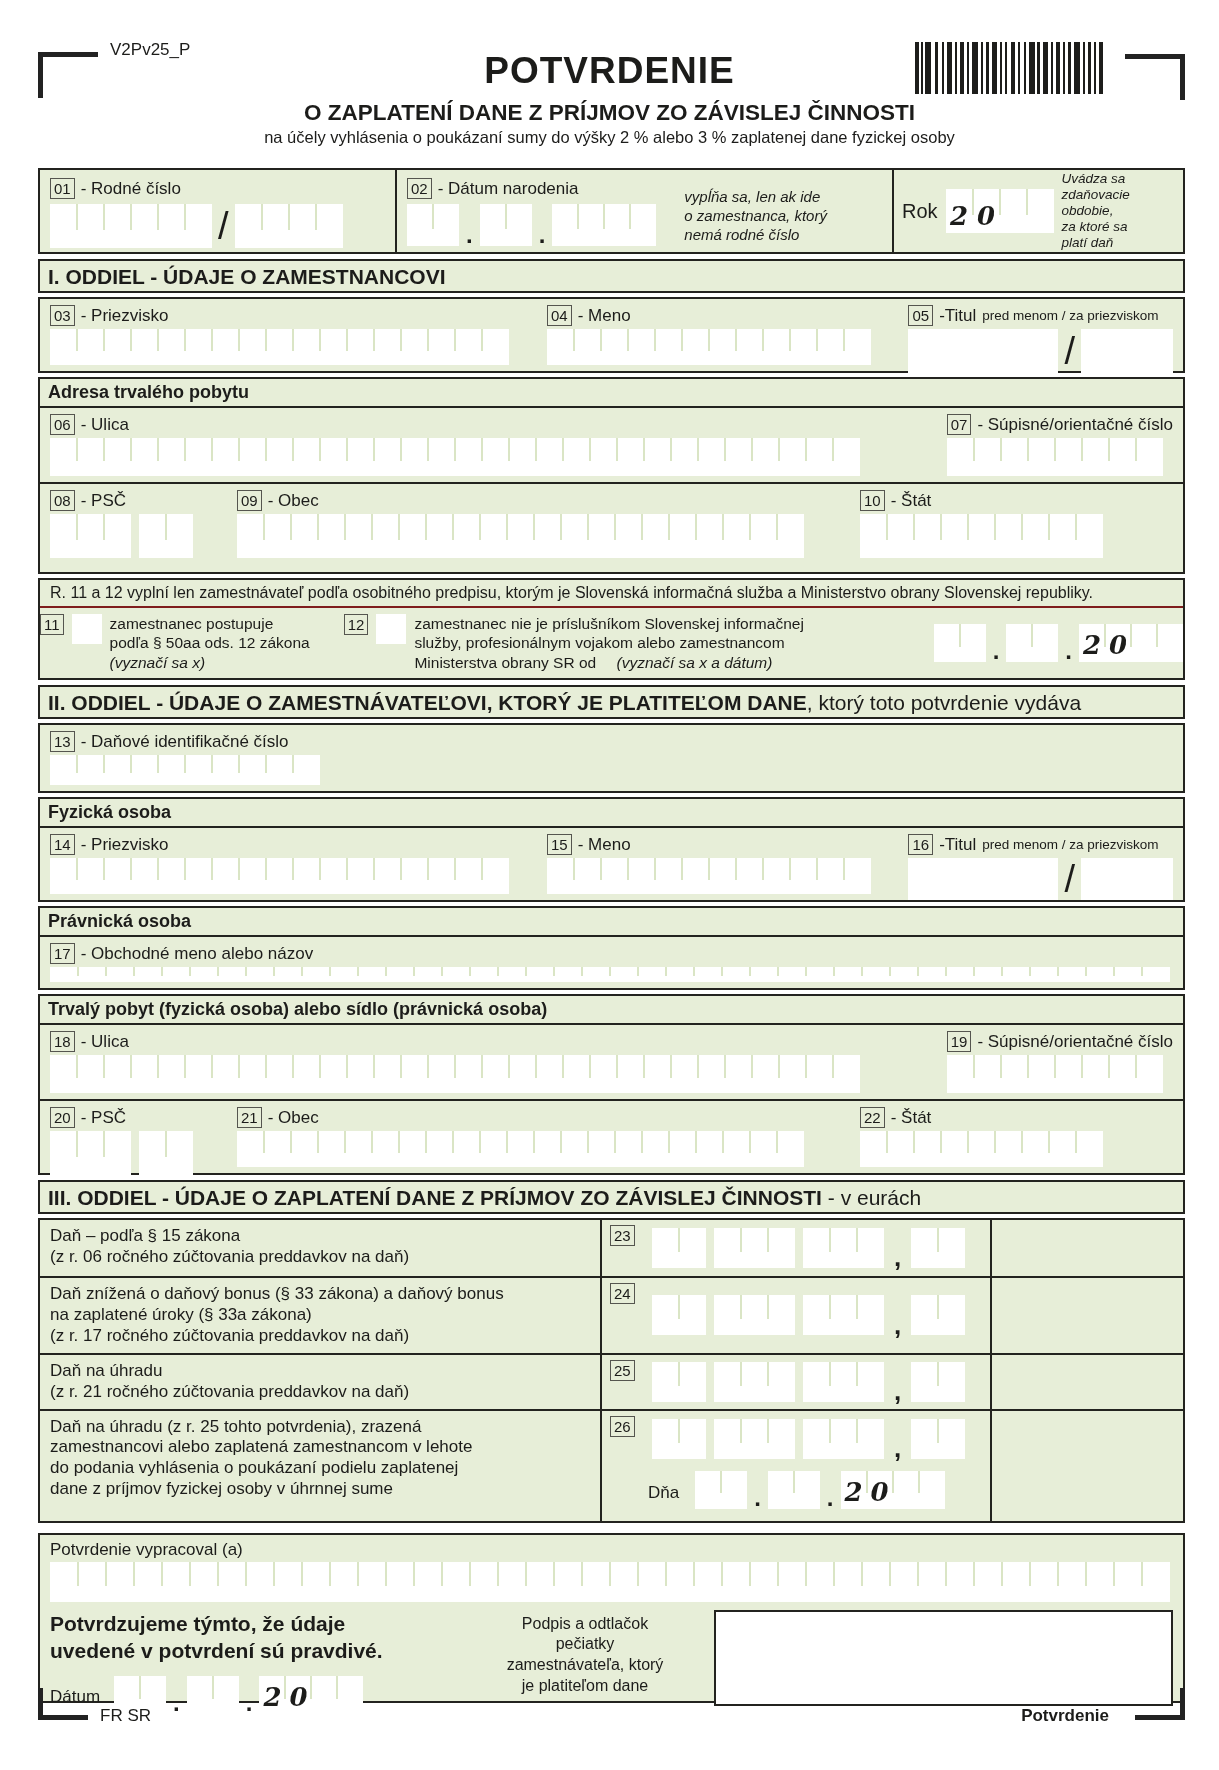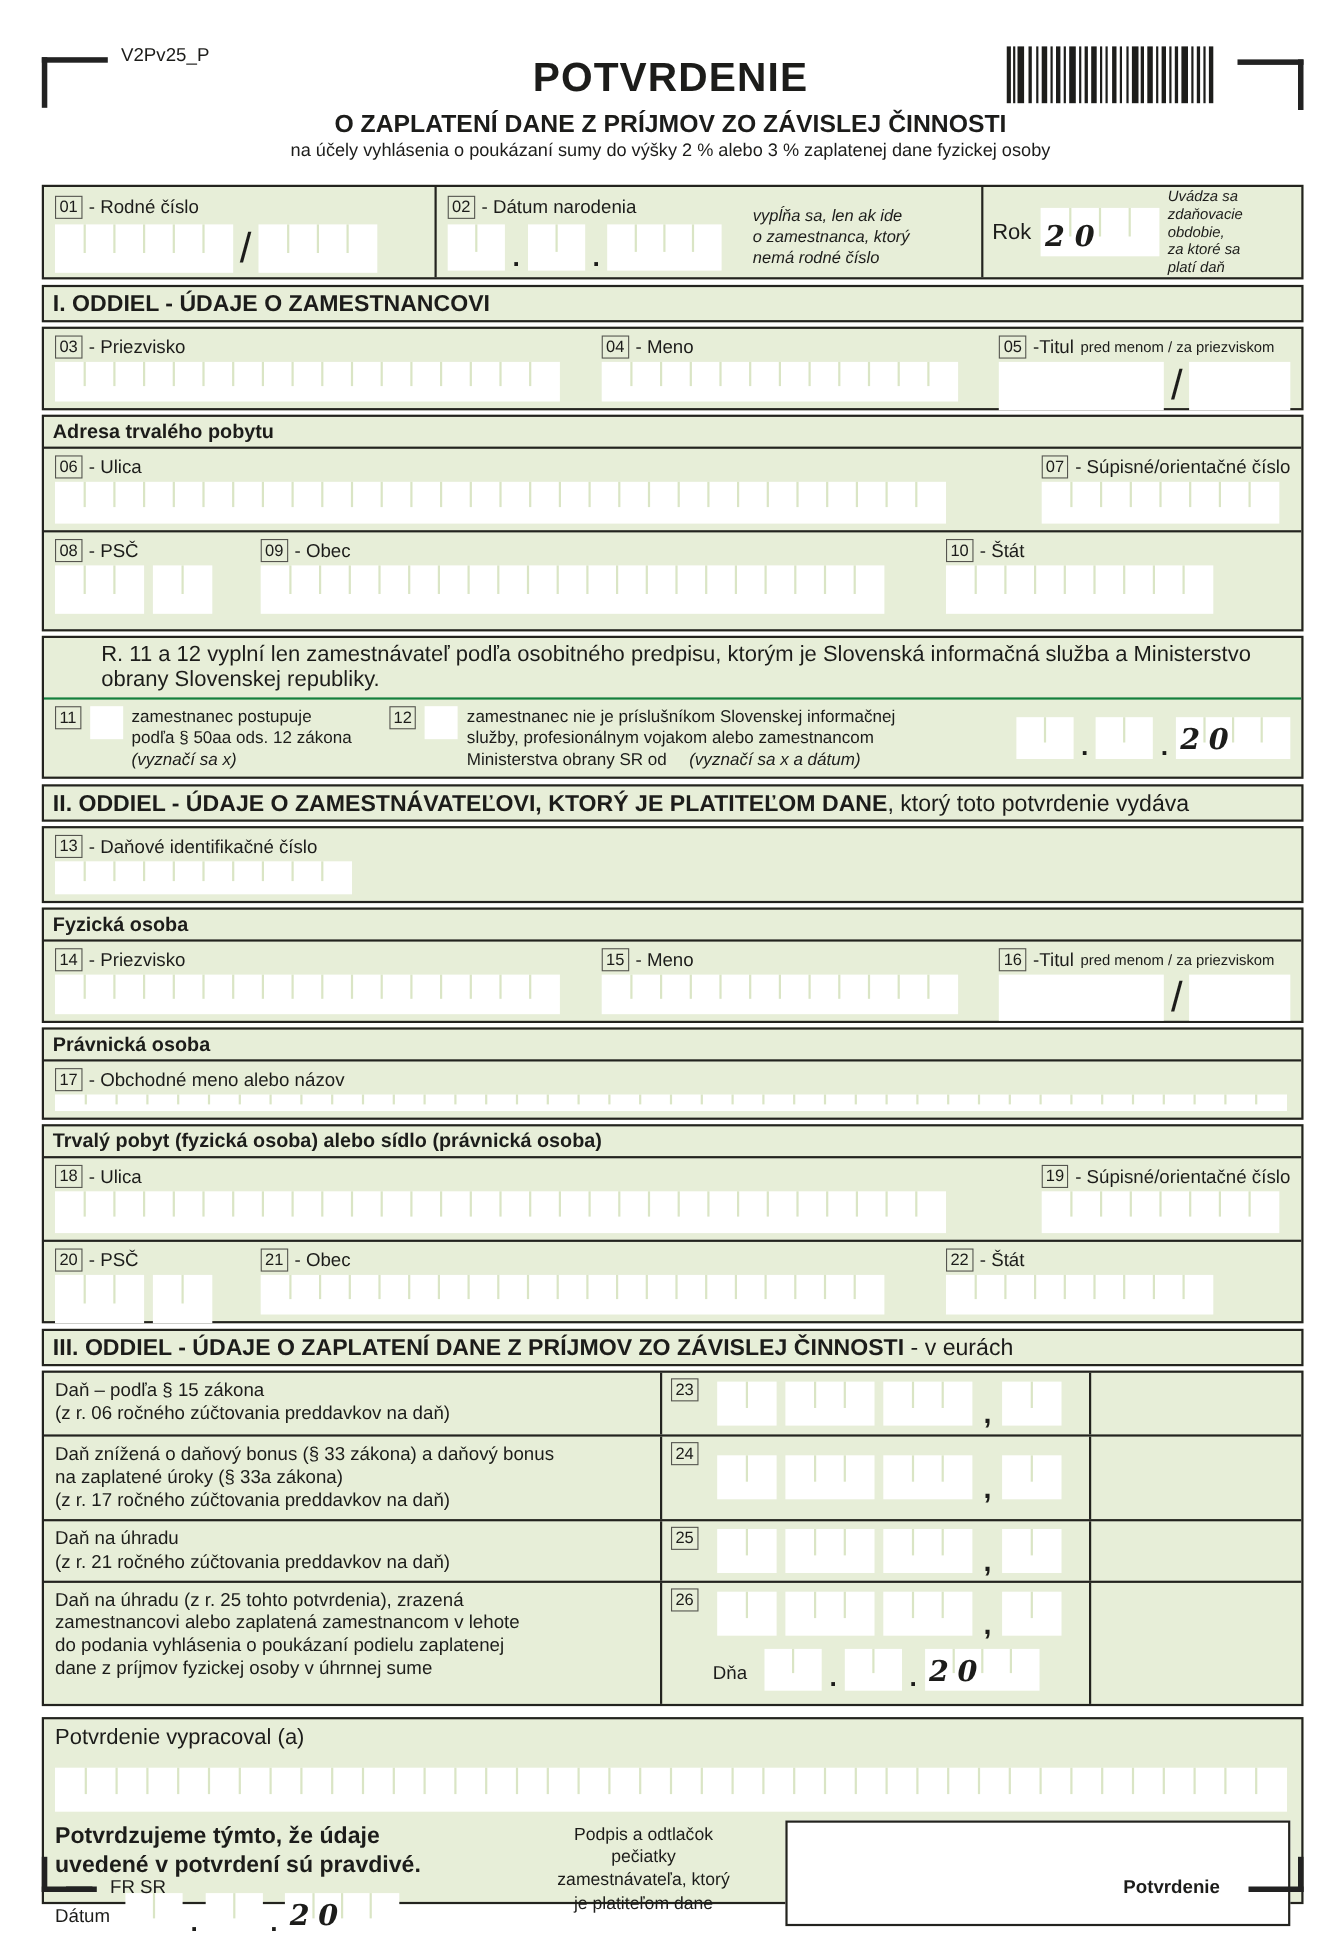--- a/index.html
+++ b/index.html
@@ -51,22 +51,22 @@
   .row1 { display: flex; height: 86px; }
   .r1a { width: 357px; border-right: 2px solid #23231f; padding: 4px 10px; }
   .r1b { flex: 1; display: flex; padding: 4px 10px; }
   .r1c { width: 291px; border-left: 2px solid #23231f; display: flex; align-items: center; padding: 4px 8px; gap: 8px; }
   .combrow { display: flex; align-items: center; margin-top: 2px; }
 
   .openrow { display: flex; padding: 2px 10px 6px; }
   .openrow.bt { border-top: 2px solid #23231f; }
   .field { display: flex; flex-direction: column; }
 
-  .r1112 { border-top: 2px solid #15803d; display: flex; padding: 6px 10px; font-size: 15.5px; }
-  .noterow { padding: 4px 10px; font-size: 20px; margin-left: 42px; }
+  .r1112 { border-top: 2px solid #7f1d1d; display: flex; padding: 6px 0; font-size: 15.5px; }
+  .noterow { padding: 4px 10px; font-size: 16px; }
 
   
   .t3r { display: flex; }
   .t3r + .t3r { border-top: 2px solid #23231f; }
   .t3c1 { width: 562px; border-right: 2px solid #23231f; padding: 6px 10px; font-size: 17px; line-height: 1.23; }
   .t3c2 { width: 390px; border-right: 2px solid #23231f; position: relative; padding: 4px 6px; }
   .t3c3 { flex: 1; }
   .amtgrp { display: flex; align-items: flex-end; gap: 8px; margin-left: 44px; }
 
   
@@ -854,21 +854,21 @@
           </div>
         </div>
         <div class="t3c3"></div>
       </div>
 
     </div>
 
     <div class="gap10"></div>
 
     <div class="box" style="height:170px">
-      <div style="padding:5px 10px 16px; font-size:20px">Potvrdenie vypracoval (a)</div>
+      <div style="padding:5px 10px 2px; font-size:17px">Potvrdenie vypracoval (a)</div>
       <div class="comb h40" style="width:1120px; margin:0 10px">
           <span class="cc"></span>
           <span class="cc"></span>
           <span class="cc"></span>
           <span class="cc"></span>
           <span class="cc"></span>
           <span class="cc"></span>
           <span class="cc"></span>
           <span class="cc"></span>
           <span class="cc"></span>

